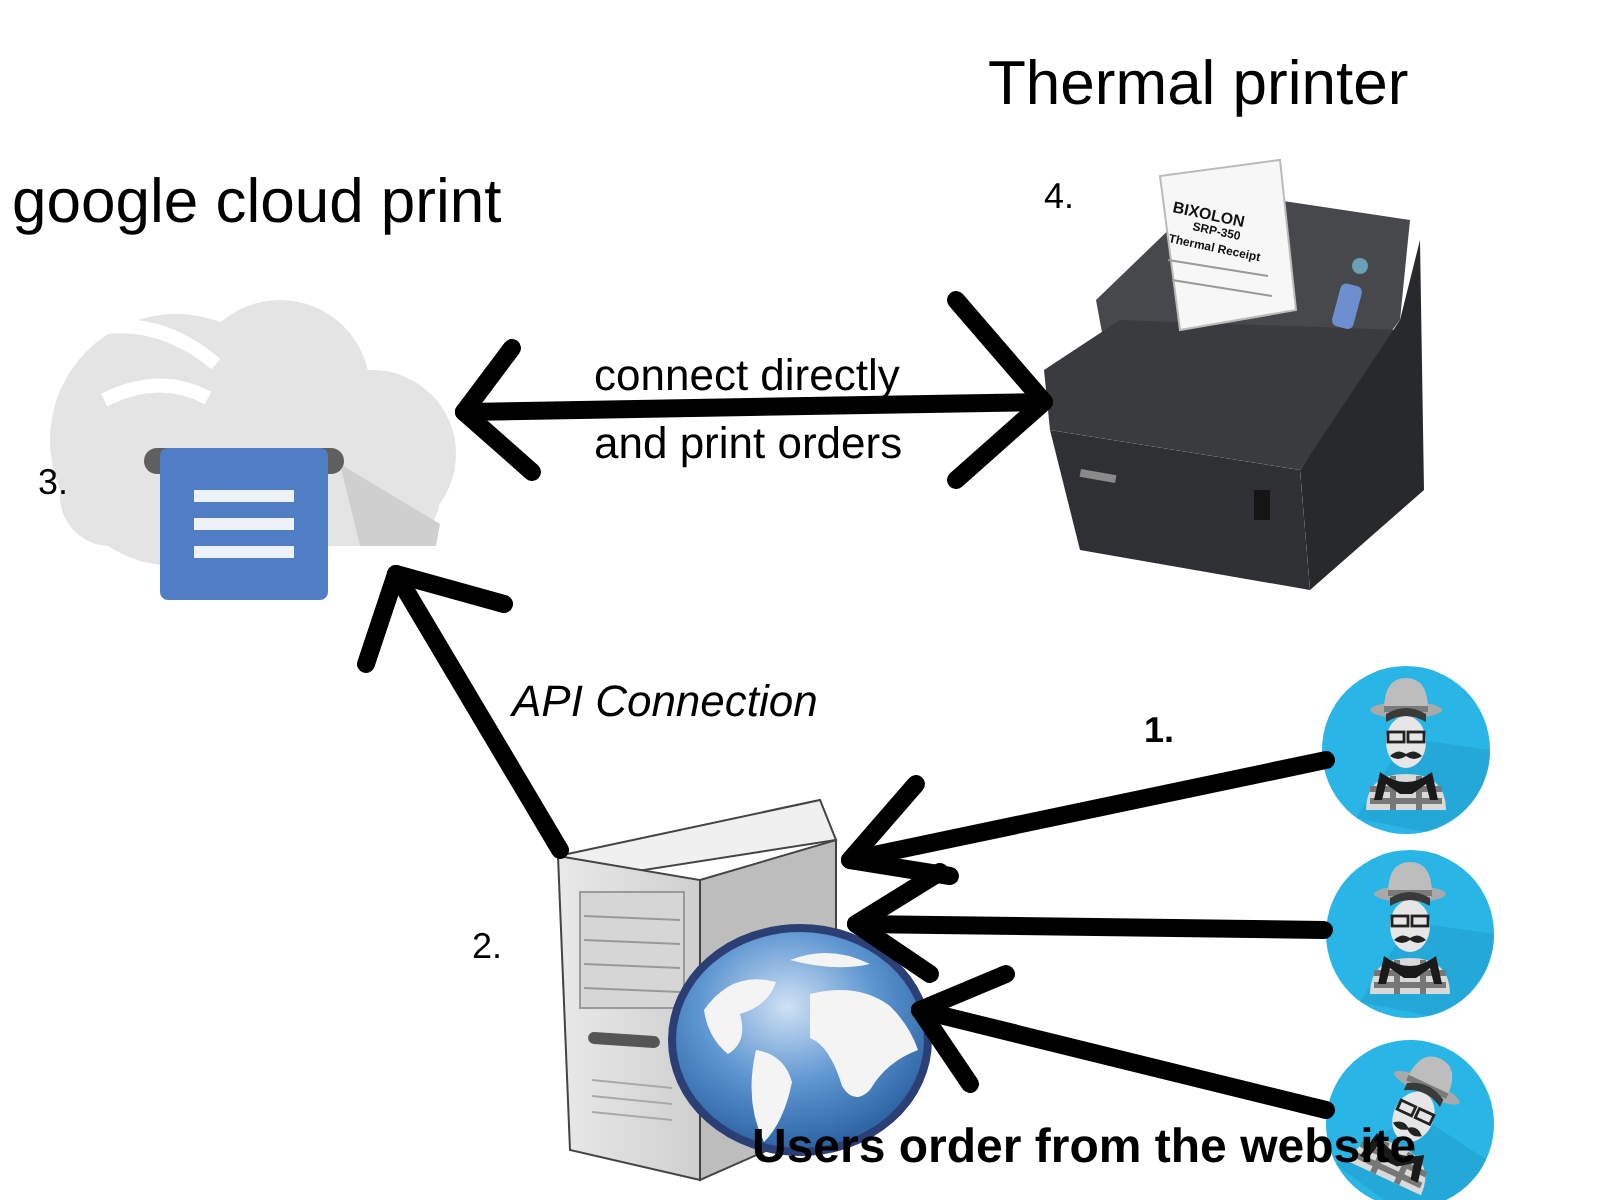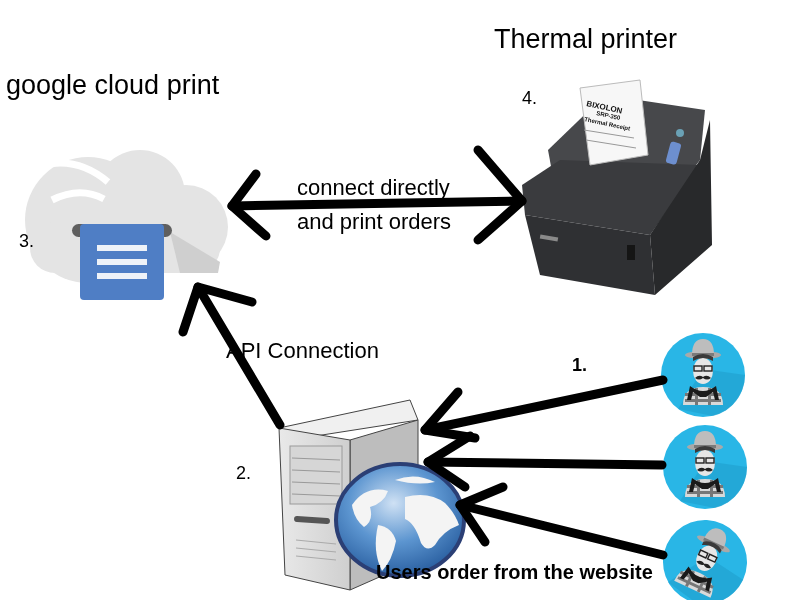--- a/index.html
+++ b/index.html
@@ -1,30 +1,30 @@
 <!DOCTYPE html>
 <html><head>
 <meta charset="utf-8">
 <style>
   html, body { margin:0; padding:0; background:#ffffff; }
   #stage { position:relative; width:800px; height:600px; overflow:hidden; background:#ffffff;
            font-family:"Liberation Sans", "DejaVu Sans", sans-serif; color:#000; }
   .abs { position:absolute; }
-  .title { font-size:27px; white-space:nowrap; line-height:1; }
+  .title { font-size:31px; white-space:nowrap; line-height:1; }
   .label { font-size:22px; white-space:nowrap; line-height:1; }
   .num { font-size:18px; line-height:1; }
   .bold { font-weight:bold; }
   svg.layer { position:absolute; left:0; top:0; }
 </style>
 </head>
 <body>
 
 <div id="stage">
 
-  <div class="abs title" style="left:6px; top:72px;">google cloud print</div>
+  <div class="abs title" style="left:6px; top:85px;">google cloud print</div>
   <div class="abs title" style="left:494px; top:26px;">Thermal printer</div>
 
   <svg class="layer" width="800" height="600" viewBox="0 0 800 600">
     <defs>
       <clipPath id="cloudclip">
           <rect x="0" y="0" width="240" height="278"></rect>
         </clipPath>
     </defs>
     <g>
       <circle cx="88" cy="220" r="63" fill="#e4e4e4"></circle>
@@ -164,17 +164,17 @@
         <line x1="662" y1="465" x2="428" y2="462"></line>
         <polyline points="470,436 428,462 465,487"></polyline>
         <line x1="663" y1="555" x2="460" y2="505"></line>
         <polyline points="503,487 460,505 485,542"></polyline>
       </g>
     </g>
   </svg>
 
   <div class="abs label" style="left:297px; top:177px;">connect directly</div>
   <div class="abs label" style="left:297px; top:211px;">and print orders</div>
-  <div class="abs label" style="left:226px; top:340px;">API Connection</div>
+  <div class="abs label" style="left:256px; top:340px;font-style:italic;">API Connection</div>
 
-  <div class="abs label bold" style="left:376px; top:562px; font-size:20px;">Users order from the website</div>
+  <div class="abs label bold" style="left:376px; top:562px; font-size:24px;">Users order from the website</div>
 
 </div>
 
 </body></html>

